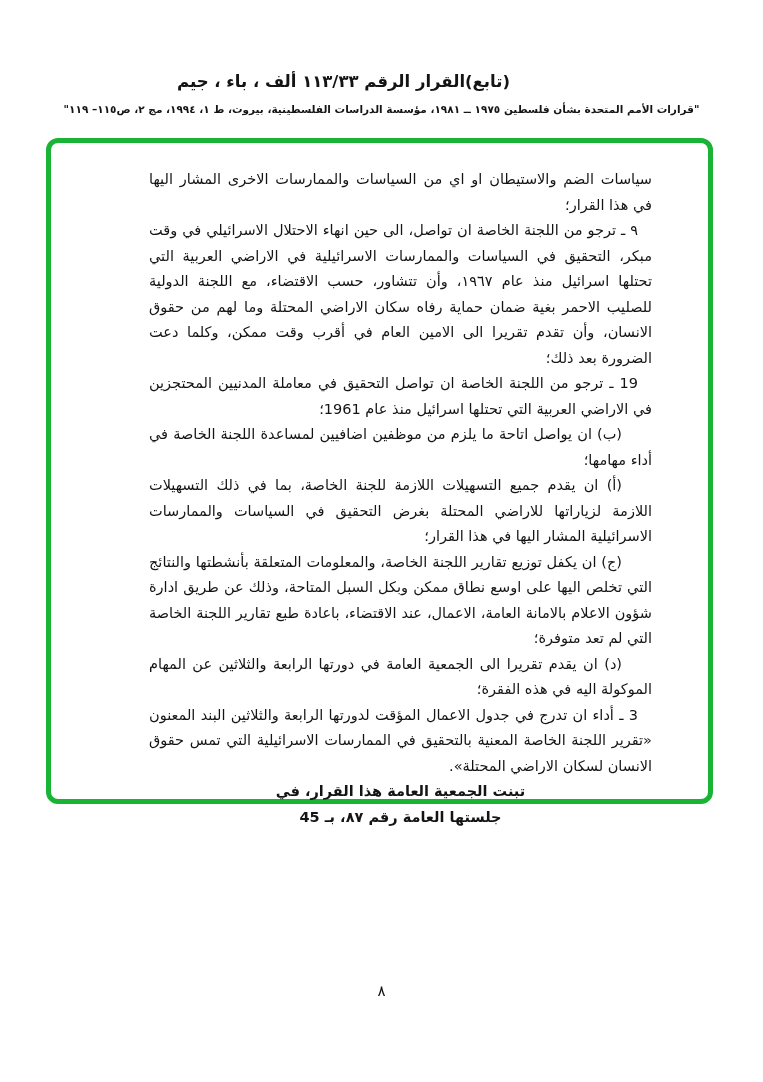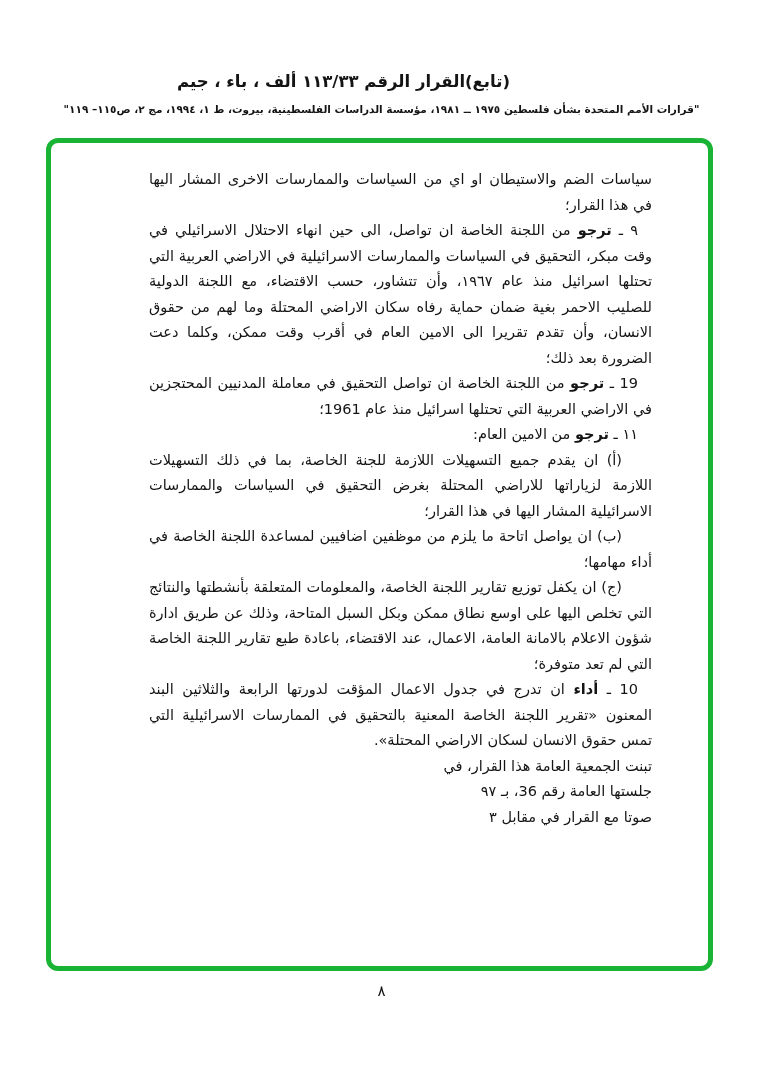--- a/index.html
+++ b/index.html
@@ -17,62 +17,61 @@
     font-size: 16.5px; font-weight: bold;
     letter-spacing: 0.2px;
   }
   .citation {
     position: absolute; top: 103px; left: 0; width: 763px;
     text-align: center; direction: rtl;
     font-size: 10.5px; font-weight: bold;
   }
   .frame {
     position: absolute; left: 46px; top: 138px;
-    width: 667px; height: 833px;
+    width: 667px; height: 666px;
     border: 5px solid #19b335;
     border-radius: 12px;
     box-sizing: border-box;
     background: #ffffff;
   }
   .doc-body {
     position: absolute;
     top: 24px; right: 56px; left: 98px;
     direction: rtl;
     text-align: justify;
     font-size: 14.5px;
     line-height: 25.5px;
   }
   .doc-body p { margin: 0; padding: 0; }
   .doc-body p.num { text-indent: 14px; }
   .doc-body p.let { text-indent: 30px; }
-  .b { font-weight: bold; }
-  .closing { direction: rtl; text-align: right; }
+  .b { font-weight: normal; }
+  .closing { direction: rtl; text-align: center; font-weight: bold; }
   .closing div { line-height: 25.5px; }
   .page-num {
     position: absolute; top: 982px; left: 0; width: 763px;
     text-align: center; font-size: 15px; color: #141414;
   }
 </style>
 </head>
 <body>
 
 <div class="title">(تابع)القرار الرقم ١١٣/٣٣ ألف ، باء ، جيم</div>
 <div class="citation">"قرارات الأمم المتحدة بشأن فلسطين ١٩٧٥ ــ ١٩٨١، مؤسسة الدراسات الفلسطينية، بيروت، ط ١، ١٩٩٤، مج ٢، ص١١٥– ١١٩"</div>
 
 <div class="frame" style="border-color: rgb(25, 179, 53);">
   <div class="doc-body">
     <p class="cont"><span>سياسات الضم والاستيطان او اي من السياسات والممارسات الاخرى المشار اليها في هذا القرار؛</span></p>
     <p class="num"><span>٩ ـ </span><span class="b">ترجو</span><span> من اللجنة الخاصة ان تواصل، الى حين انهاء الاحتلال الاسرائيلي في وقت مبكر، التحقيق في السياسات والممارسات الاسرائيلية في الاراضي العربية التي تحتلها اسرائيل منذ عام ١٩٦٧، وأن تتشاور، حسب الاقتضاء، مع اللجنة الدولية للصليب الاحمر بغية ضمان حماية رفاه سكان الاراضي المحتلة وما لهم من حقوق الانسان، وأن تقدم تقريرا الى الامين العام في أقرب وقت ممكن، وكلما دعت الضرورة بعد ذلك؛</span></p>
     <p class="num"><span>19 ـ </span><span class="b">ترجو</span><span> من اللجنة الخاصة ان تواصل التحقيق في معاملة المدنيين المحتجزين في الاراضي العربية التي تحتلها اسرائيل منذ عام 1961؛</span></p>
-    <p class="num"><span>١١ ـ </span><span class="b">ترجو</span><span> من الامين العام:</span></p>
+    <p class="let"><span>(ب) </span><span>ان يواصل اتاحة ما يلزم من موظفين اضافيين لمساعدة اللجنة الخاصة في أداء مهامها؛</span></p>
     <p class="let"><span>(أ) </span><span>ان يقدم جميع التسهيلات اللازمة للجنة الخاصة، بما في ذلك التسهيلات اللازمة لزياراتها للاراضي المحتلة بغرض التحقيق في السياسات والممارسات الاسرائيلية المشار اليها في هذا القرار؛</span></p>
-    <p class="let"><span>(ب) </span><span>ان يواصل اتاحة ما يلزم من موظفين اضافيين لمساعدة اللجنة الخاصة في أداء مهامها؛</span></p>
     <p class="let"><span>(ج) </span><span>ان يكفل توزيع تقارير اللجنة الخاصة، والمعلومات المتعلقة بأنشطتها والنتائج التي تخلص اليها على اوسع نطاق ممكن وبكل السبل المتاحة، وذلك عن طريق ادارة شؤون الاعلام بالامانة العامة، الاعمال، عند الاقتضاء، باعادة طبع تقارير اللجنة الخاصة التي لم تعد متوفرة؛</span></p>
-    <p class="num"><span>10 ـ </span><span class="b">أداء</span><span> ان تدرج في جدول الاعمال المؤقت لدورتها الرابعة والثلاثين البند المعنون «تقرير اللجنة الخاصة المعنية بالتحقيق في الممارسات الاسرائيلية التي تمس حقوق الانسان لسكان الاراضي المحتلة».</span></p>
+    <p class="let"><span>(د) </span><span>ان يقدم تقريرا الى الجمعية العامة في دورتها الرابعة والثلاثين عن المهام الموكولة اليه في هذه الفقرة؛</span></p>
+    <p class="num"><span>3 ـ </span><span class="b">أداء</span><span> ان تدرج في جدول الاعمال المؤقت لدورتها الرابعة والثلاثين البند المعنون «تقرير اللجنة الخاصة المعنية بالتحقيق في الممارسات الاسرائيلية التي تمس حقوق الانسان لسكان الاراضي المحتلة».</span></p>
     <div class="closing">
       <div>تبنت الجمعية العامة هذا القرار، في</div>
-      <div>جلستها العامة رقم 36، بـ ٩٧</div>
-      <div>صوتا مع القرار في مقابل ٣</div>
+      <div>جلستها العامة رقم ٨٧، بـ 45</div>
     </div>
   </div>
 </div>
 
 <div class="page-num">٨</div>
 
 </body></html>

